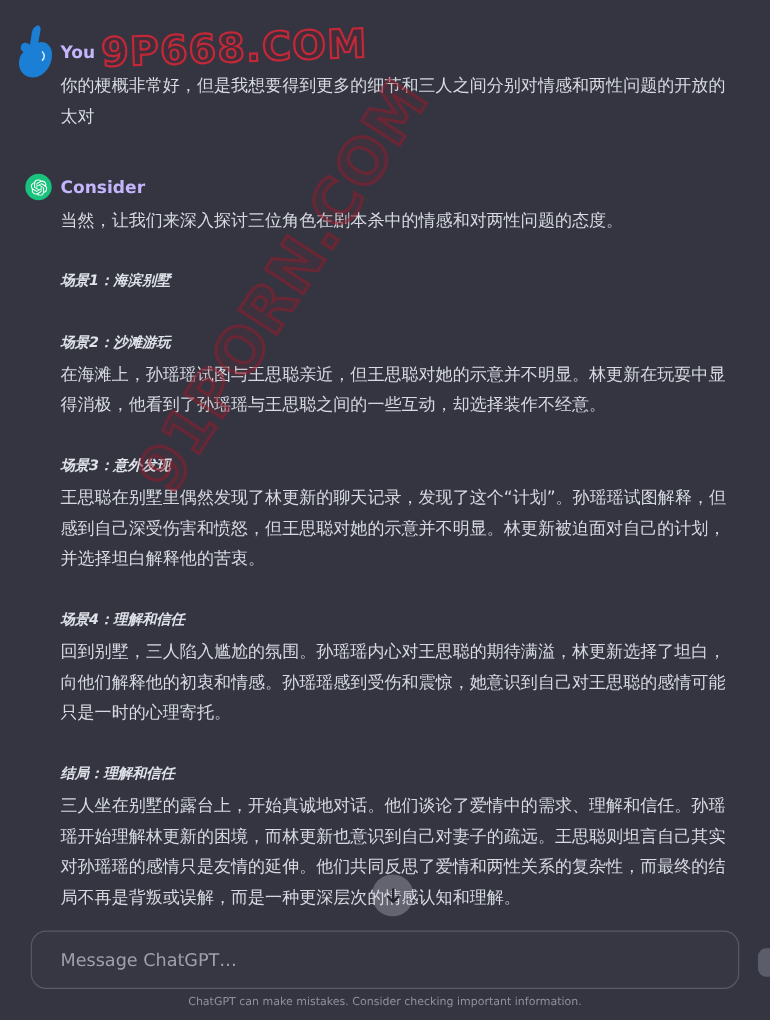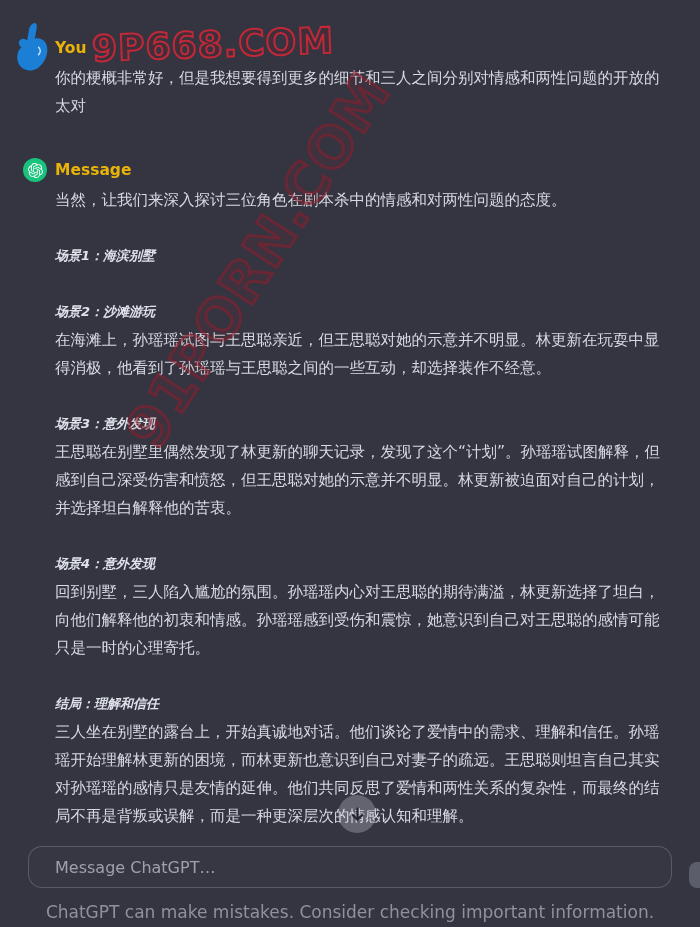--- a/index.html
+++ b/index.html
@@ -16,21 +16,21 @@
   .watermark-diagonal{
     position:absolute;left:258px;top:260px;z-index:6;pointer-events:none;
     font-size:56px;font-weight:800;letter-spacing:1px;white-space:nowrap;
     color:rgba(150,28,44,0.10);-webkit-text-stroke:3px rgba(146,30,46,0.55);
     transform:translate(-50%,-50%) rotate(-57deg);
   }
 
   
   .chat{position:absolute;left:55px;right:26px;top:38px;z-index:1;}
   .msg{position:relative;}
-  .msg-name{font-size:15.5px;font-weight:700;color:#eab308;line-height:20px;margin-bottom:6px;}
+  .msg-name{font-size:15.5px;font-weight:700;color:#c4b5fd;line-height:20px;margin-bottom:6px;}
   .msg-body{font-size:15.5px;line-height:28px;color:#d7dae1;}
   .msg.assistant{margin-top:40px;}
 
   .u-avatar{position:absolute;left:-43px;top:-17px;width:38px;height:62px;display:block;}
   .a-avatar{
     position:absolute;left:-32px;top:-2px;width:24px;height:24px;border-radius:50%;
     background:#19c37d;display:flex;align-items:center;justify-content:center;
   }
 
   .section{margin-top:28px;}
@@ -38,38 +38,38 @@
 
   
   .scroll-btn{
     position:absolute;left:338px;top:795px;width:38px;height:38px;border-radius:50%;
     background:rgba(221,223,232,0.28);border:none;cursor:pointer;z-index:7;
     display:flex;align-items:center;justify-content:center;padding:0;
   }
 
   
   .composer{
-    position:absolute;left:28px;top:846px;width:644px;height:42px;z-index:7;
+    position:absolute;left:28px;top:846px;width:644px;height:53px;z-index:7;
     border:1px solid rgba(217,217,227,0.22);border-radius:14px;background:rgba(64,65,79,0.15);
     box-sizing:border-box;
   }
   .composer input{
     width:100%;height:100%;background:transparent;border:none;outline:none;
     padding:0 44px 0 26px;box-sizing:border-box;font-size:16px;color:#ececf1;
     font-family:"DejaVu Sans","Liberation Sans",sans-serif;
   }
   .composer input::placeholder{color:#9fa0ab;opacity:1;}
   .send-btn{
     position:absolute;left:660px;top:15px;width:30px;height:26px;border-radius:8px;
     background:#5b5d6b;border:none;cursor:pointer;
   }
 
   .footer{
     position:absolute;left:0;right:0;top:904px;z-index:7;text-align:center;
-    font-size:17px;line-height:16px;color:#90919c;
+    font-size:10px;line-height:16px;color:#90919c;
   }
 </style>
 </head>
 <body>
 
 <div class="screen">
 
   <div class="watermark-top">9P668.COM</div>
   <div class="watermark-diagonal">91PORN.COM</div>
 
@@ -85,36 +85,36 @@
       <div class="msg-name">You</div>
       <div class="msg-body">你的梗概非常好，但是我想要得到更多的细节和三人之间分别对情感和两性问题的开放的太对</div>
     </div>
 
     <div class="msg assistant">
       <span class="a-avatar">
         <svg viewBox="0 0 24 24" width="15" height="15">
           <path fill="#ffffff" d="M22.2819 9.8211a5.9847 5.9847 0 0 0-.5157-4.9108 6.0462 6.0462 0 0 0-6.5098-2.9A6.0651 6.0651 0 0 0 4.9807 4.1818a5.9847 5.9847 0 0 0-3.9977 2.9 6.0462 6.0462 0 0 0 .7427 7.0966 5.98 5.98 0 0 0 .511 4.9107 6.051 6.051 0 0 0 6.5146 2.9001A5.9847 5.9847 0 0 0 13.2599 24a6.0557 6.0557 0 0 0 5.7718-4.2058 5.9894 5.9894 0 0 0 3.9977-2.9001 6.0557 6.0557 0 0 0-.7475-7.073zm-9.022 12.6081a4.4755 4.4755 0 0 1-2.8764-1.0408l.1419-.0804 4.7783-2.7582a.7948.7948 0 0 0 .3927-.6813v-6.7369l2.02 1.1686a.071.071 0 0 1 .038.052v5.5826a4.504 4.504 0 0 1-4.4945 4.4944zm-9.6607-4.1254a4.4708 4.4708 0 0 1-.5346-3.0137l.142.0852 4.783 2.7582a.7712.7712 0 0 0 .7806 0l5.8428-3.3685v2.3324a.0804.0804 0 0 1-.0332.0615L9.74 19.9502a4.4992 4.4992 0 0 1-6.1408-1.6464zM2.3408 7.8956a4.485 4.485 0 0 1 2.3655-1.9728V11.6a.7664.7664 0 0 0 .3879.6765l5.8144 3.3543-2.0201 1.1685a.0757.0757 0 0 1-.071 0l-4.8303-2.7865A4.504 4.504 0 0 1 2.3408 7.8956zm16.5963 3.8558L13.1038 8.364 15.1192 7.2a.0757.0757 0 0 1 .071 0l4.8303 2.7913a4.4944 4.4944 0 0 1-.6765 8.1042v-5.6772a.79.79 0 0 0-.407-.667zm2.0107-3.0231l-.142-.0852-4.7735-2.7818a.7759.7759 0 0 0-.7854 0L9.409 9.2297V6.8974a.0662.0662 0 0 1 .0284-.0615l4.8303-2.7866a4.4992 4.4992 0 0 1 6.6802 4.66zM8.3065 12.863l-2.02-1.1638a.0804.0804 0 0 1-.038-.0567V6.0742a4.4992 4.4992 0 0 1 7.3757-3.4537l-.142.0805L8.704 5.459a.7948.7948 0 0 0-.3927.6813zm1.0976-2.3654l2.602-1.4998 2.6069 1.4998v2.9994l-2.5974 1.4997-2.6067-1.4997z"></path>
         </svg>
       </span>
-      <div class="msg-name">Message</div>
+      <div class="msg-name">Consider</div>
       <div class="msg-body">当然，让我们来深入探讨三位角色在剧本杀中的情感和对两性问题的态度。</div>
 
       <div class="section">
         <div class="section-heading">场景1：海滨别墅</div>
       </div>
       <div class="section">
         <div class="section-heading">场景2：沙滩游玩</div>
         <div class="msg-body">在海滩上，孙瑶瑶试图与王思聪亲近，但王思聪对她的示意并不明显。林更新在玩耍中显得消极，他看到了孙瑶瑶与王思聪之间的一些互动，却选择装作不经意。</div>
       </div>
       <div class="section">
         <div class="section-heading">场景3：意外发现</div>
         <div class="msg-body">王思聪在别墅里偶然发现了林更新的聊天记录，发现了这个“计划”。孙瑶瑶试图解释，但感到自己深受伤害和愤怒，但王思聪对她的示意并不明显。林更新被迫面对自己的计划，并选择坦白解释他的苦衷。</div>
       </div>
       <div class="section">
-        <div class="section-heading">场景4：意外发现</div>
+        <div class="section-heading">场景4：理解和信任</div>
         <div class="msg-body">回到别墅，三人陷入尴尬的氛围。孙瑶瑶内心对王思聪的期待满溢，林更新选择了坦白，向他们解释他的初衷和情感。孙瑶瑶感到受伤和震惊，她意识到自己对王思聪的感情可能只是一时的心理寄托。</div>
       </div>
       <div class="section">
         <div class="section-heading">结局：理解和信任</div>
         <div class="msg-body">三人坐在别墅的露台上，开始真诚地对话。他们谈论了爱情中的需求、理解和信任。孙瑶瑶开始理解林更新的困境，而林更新也意识到自己对妻子的疏远。王思聪则坦言自己其实对孙瑶瑶的感情只是友情的延伸。他们共同反思了爱情和两性关系的复杂性，而最终的结局不再是背叛或误解，而是一种更深层次的情感认知和理解。</div>
       </div>
     </div>
   </div>
 
   <button class="scroll-btn">

